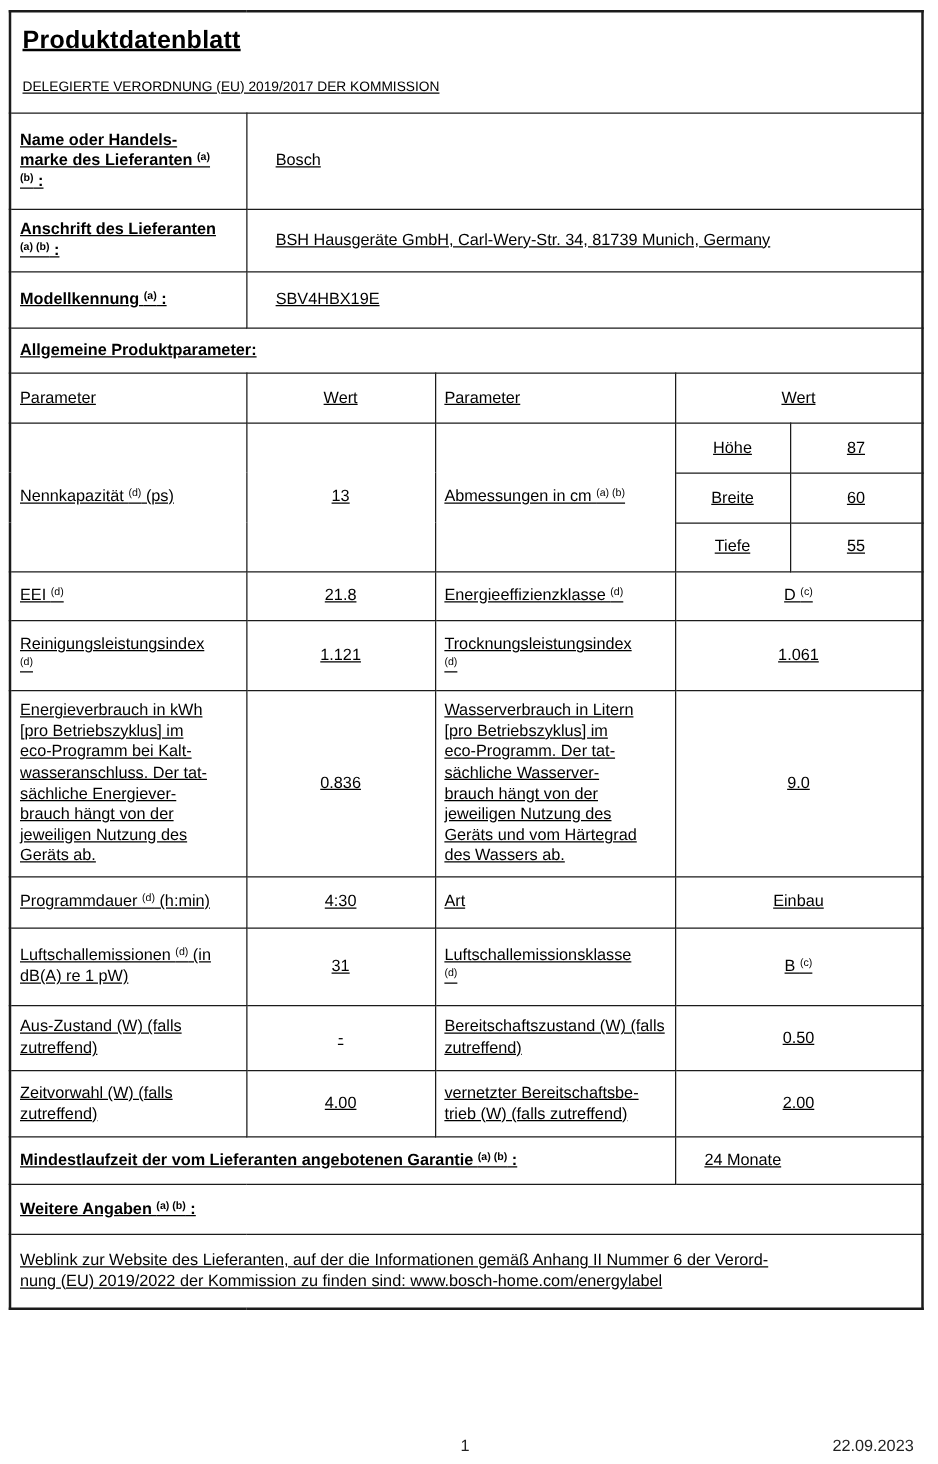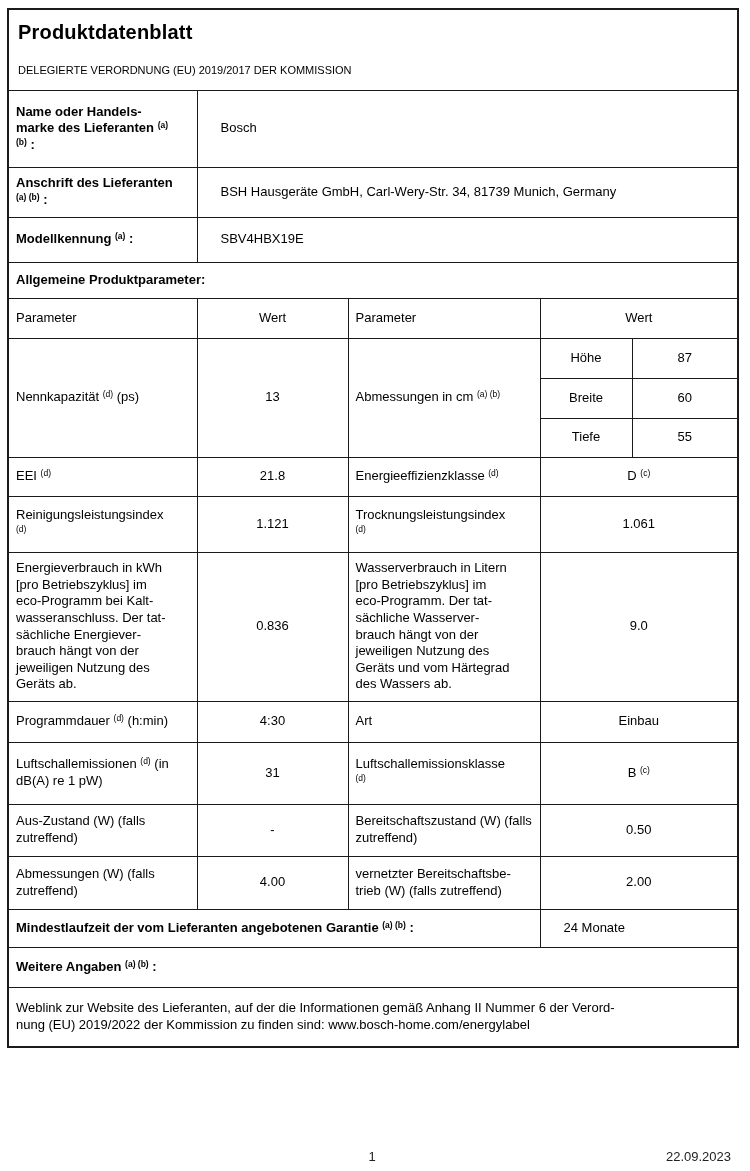--- a/index.html
+++ b/index.html
@@ -20,20 +20,21 @@
     border-collapse: collapse;
     table-layout: fixed;
     border: 2px solid #1b1b1b;
     font-size: 13px;
   }
   td {
     border: 1px solid #1b1b1b;
     vertical-align: middle;
     padding: 3px 7px;
     line-height: 1.28;
+    text-decoration: underline;
   }
   td.title-cell { vertical-align: top; padding: 0 0 0 9px; }
   .doc-title { font-size: 20px; font-weight: bold; margin: 10px 0 0 0; letter-spacing: 0.2px; }
   .doc-sub   { font-size: 11px; margin: 17px 0 0 0; }
 
   .bold { font-weight: bold; }
   .center { text-align: center; }
   .val-left { padding-left: 23px; }
   sup { font-size: 8.5px; line-height: 0; vertical-align: 4px; }
 
@@ -173,21 +174,21 @@
     </tr>
 
     <tr class="r-offmode">
       <td>Aus-Zustand (W) (falls zutreffend)</td>
       <td class="center">-</td>
       <td>Bereitschaftszustand (W) (falls zutreffend)</td>
       <td colspan="2" class="center">0.50</td>
     </tr>
 
     <tr class="r-delay">
-      <td>Abmessungen (W) (falls zutreffend)</td>
+      <td>Zeitvorwahl (W) (falls zutreffend)</td>
       <td class="center">4.00</td>
       <td>vernetzter Bereitschaftsbe-<br>trieb (W) (falls zutreffend)</td>
       <td colspan="2" class="center">2.00</td>
     </tr>
 
     <tr class="r-guarantee">
       <td colspan="3" class="bold">Mindestlaufzeit der vom Lieferanten angebotenen Garantie <sup>(a) (b)</sup> :</td>
       <td colspan="2" class="val-left">24 Monate</td>
     </tr>
 

